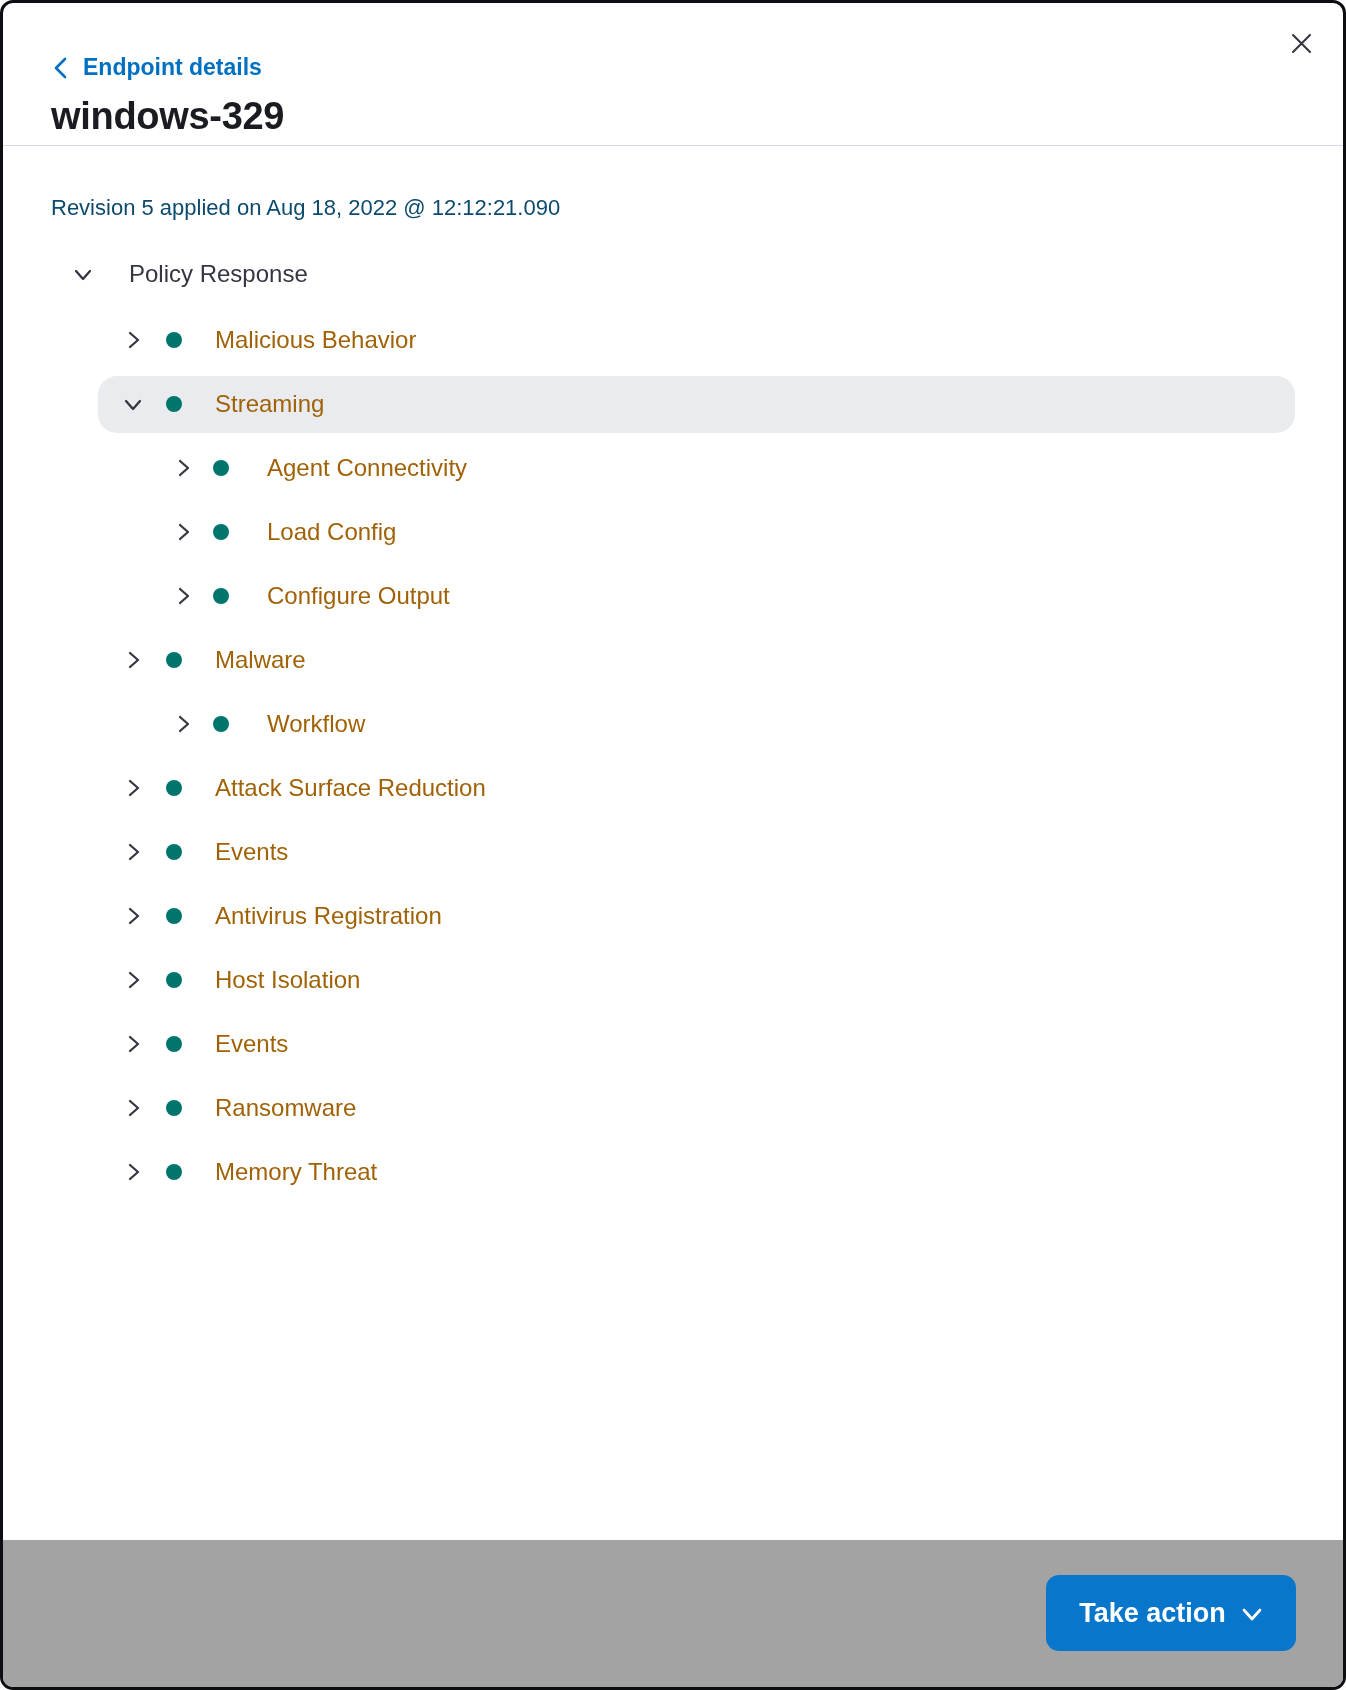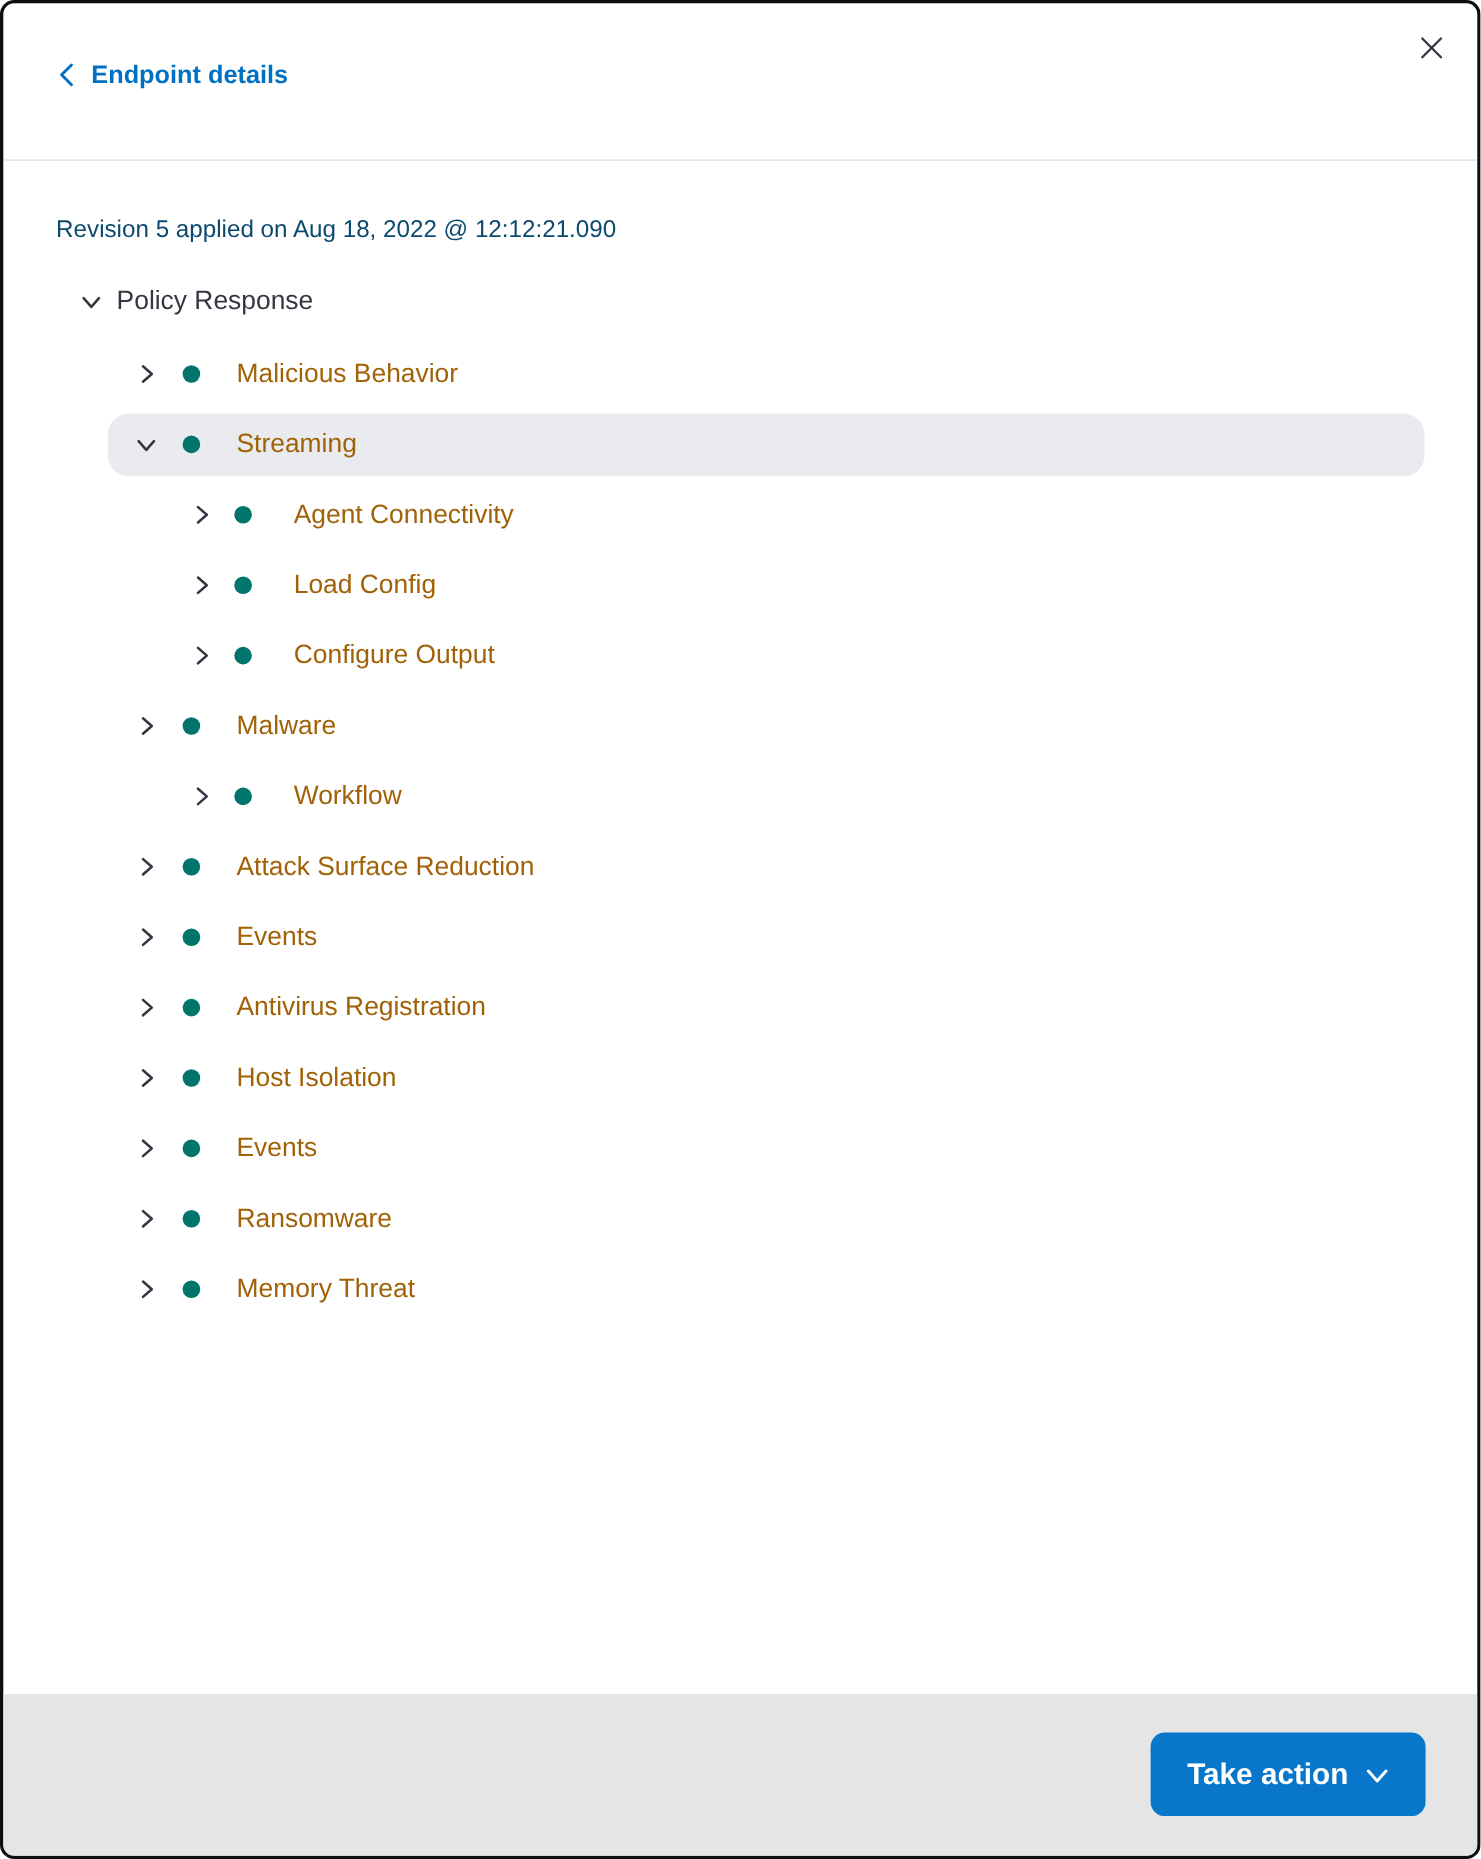--- a/index.html
+++ b/index.html
@@ -68,42 +68,42 @@
   .row .chev.down svg { transform:rotate(90deg); }
   .row .dot {
     flex:0 0 auto;
     width:16px; height:16px; border-radius:50%;
     background:var(--dot);
   }
   .row .lbl {
     font-size:24px; color:#a16207; line-height:1.2;
     white-space:nowrap;
   }
-  .row.lvl1 { height:56px; margin-bottom:6px; padding-left:20px; }
+  .row.lvl1 { height:56px; margin-bottom:6px; padding-left:20px;gap:23px; }
   .row.lvl1 .chev { margin-right:11px; }
   .row.lvl1 .lbl  { color:#343741; }
   .row.lvl2 { padding-left:70px; }
   .row.lvl2 .chev { margin-right:21px; }
   .row.lvl2 .dot  { margin-right:33px; }
   .row.lvl3 { padding-left:120px; }
   .row.lvl3 .chev { margin-right:18px; }
   .row.lvl3 .dot  { margin-right:38px; }
   .row.selected {
     background:var(--highlight);
     border-radius:19px;
     margin-left:47px;
     padding-left:23px;
     height:57px;
     margin-top:3.5px; margin-bottom:3.5px;
   }
   
   .flyout-footer {
     flex:0 0 auto;
     height:147px;
-    background:#e5e5e5;
+    background:#a3a3a3;
     position:relative;
   }
   .take-action-btn {
     position:absolute; right:47px; bottom:36px;
     width:250px; height:76px;
     border:none; border-radius:13px;
     background:var(--primary);
     color:#ffffff;
     font-family:"Liberation Sans", sans-serif;
     font-size:27px; font-weight:700;
@@ -119,20 +119,21 @@
 
   <div class="flyout-header">
     <a class="back-link">
       <span>
         <svg width="19" height="26" viewBox="0 0 19 26" fill="none">
           <polyline points="14,4 5,13 14,22" stroke="#0071C2" stroke-width="2.6" stroke-linecap="round" stroke-linejoin="round" fill="none"></polyline>
         </svg>
       </span>
       <span>Endpoint details</span>
     </a>
+    <h1 class="flyout-title">windows-329</h1>
     <button class="close-btn">
       <span>
         <svg width="25" height="25" viewBox="0 0 25 25" fill="none">
           <path d="M4 4 L21 21 M21 4 L4 21" stroke="#343741" stroke-width="2.1" stroke-linecap="round"></path>
         </svg>
       </span>
     </button>
   </div>
 
   <div class="flyout-body">

